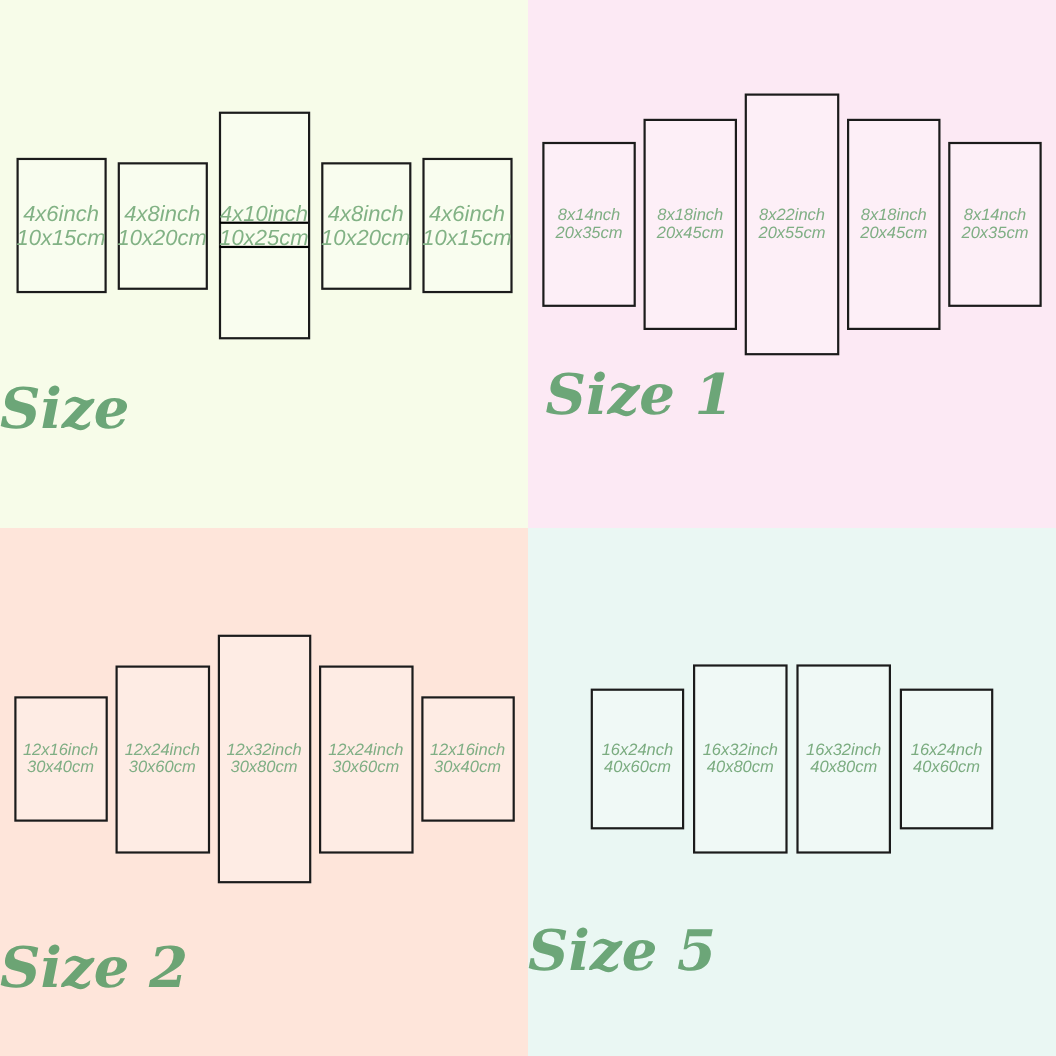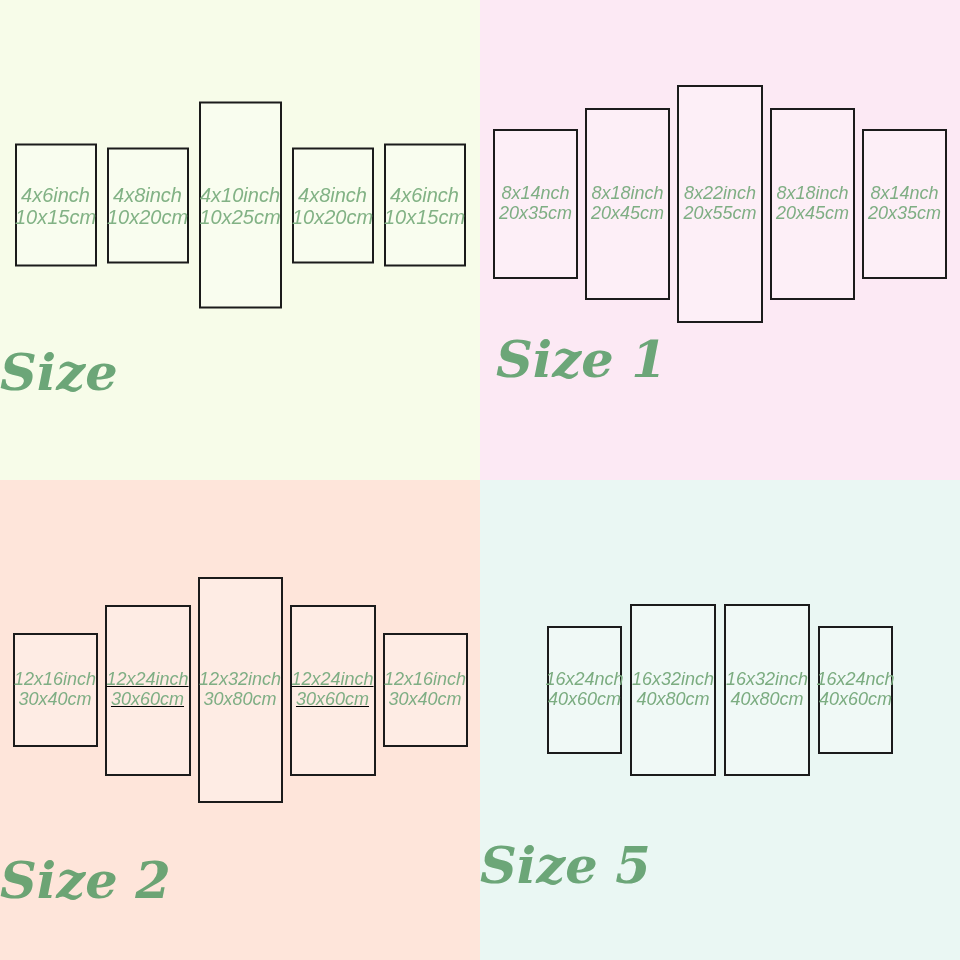--- a/index.html
+++ b/index.html
@@ -31,43 +31,43 @@
     border:2px solid var(--border,#1b1b1b);
     background:rgba(255,255,255,0.28);
     display:flex;flex-direction:column;
     justify-content:center;align-items:center;
     flex:0 0 auto;
   }
   .q2 .panel,.q3 .panel,.q4 .panel{border-width:2.5px;}
 
   .q1 .p-outer {width:82px;height:123px;}
   .q1 .p-mid   {width:82px;height:116px;}
-  .q1 .p-center{width:83px;height:207px;}
+  .q1 .p-center{width:83px;height:207px;text-decoration:underline;}
 
   .q2 .p-outer {width:85px;height:150px;}
   .q2 .p-mid   {width:85px;height:192px;}
   .q2 .p-center{width:86px;height:238px;}
 
   .q3 .p-outer {width:85px;height:114px;}
-  .q3 .p-mid   {width:86px;height:171px;text-decoration:underline;}
+  .q3 .p-mid   {width:86px;height:171px;}
   .q3 .p-center{width:85px;height:226px;}
 
-  .q4 .p-outer {width:75px;height:128px;}
+  .q4 .p-outer {width:85px;height:128px;}
   .q4 .p-mid   {width:86px;height:172px;}
   .q4 .p-center{width:88px;height:215px;}
 
   .panel-label{
     font-style:italic;
     font-size:20px;
     line-height:1.1;
     color:var(--label,#7fae84);
     white-space:nowrap;
     text-align:right;
   }
-  .q2 .panel-label,.q3 .panel-label,.q4 .panel-label{font-size:18px;}
+  .q2 .panel-label,.q3 .panel-label,.q4 .panel-label{font-size:15px;}
 
   .quad-title{
     position:absolute;left:0;width:100%;
     text-align:left;
     font-family:"DejaVu Serif",serif;
     font-style:italic;font-weight:bold;
     font-size:51px;line-height:1;
     color:var(--title,#6ca678);
   }
   .q1 .quad-title{top:347px;}

